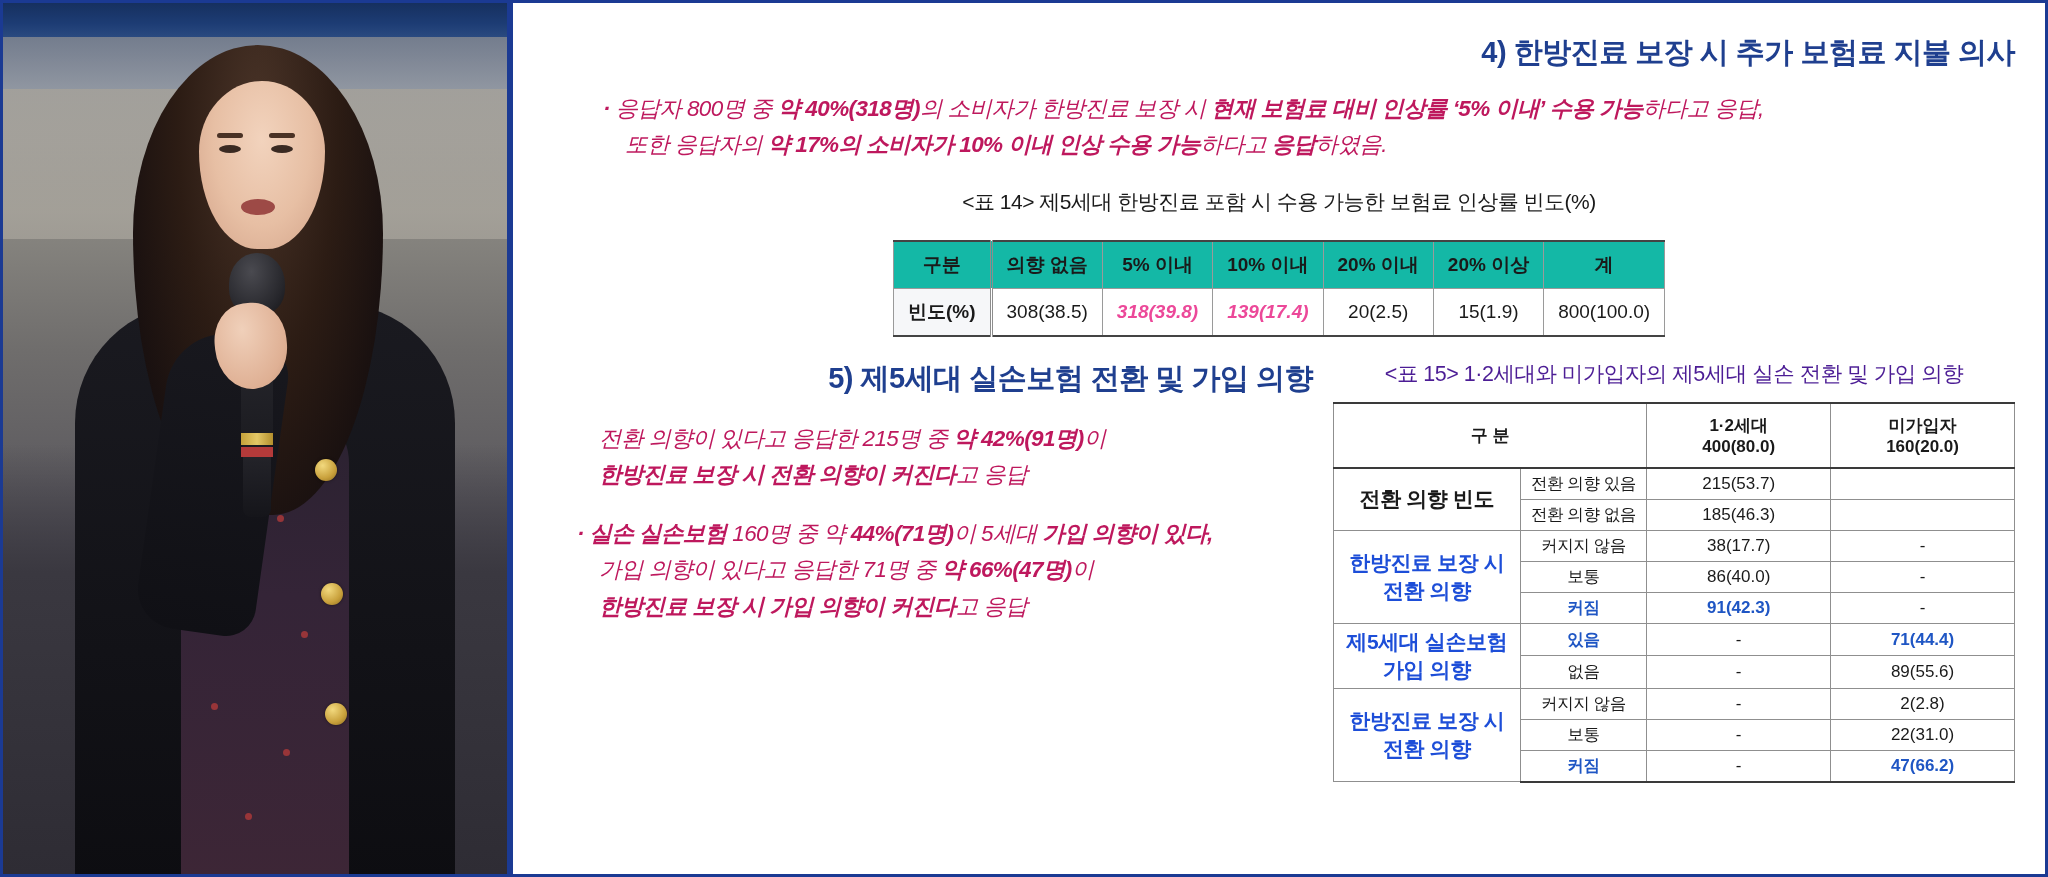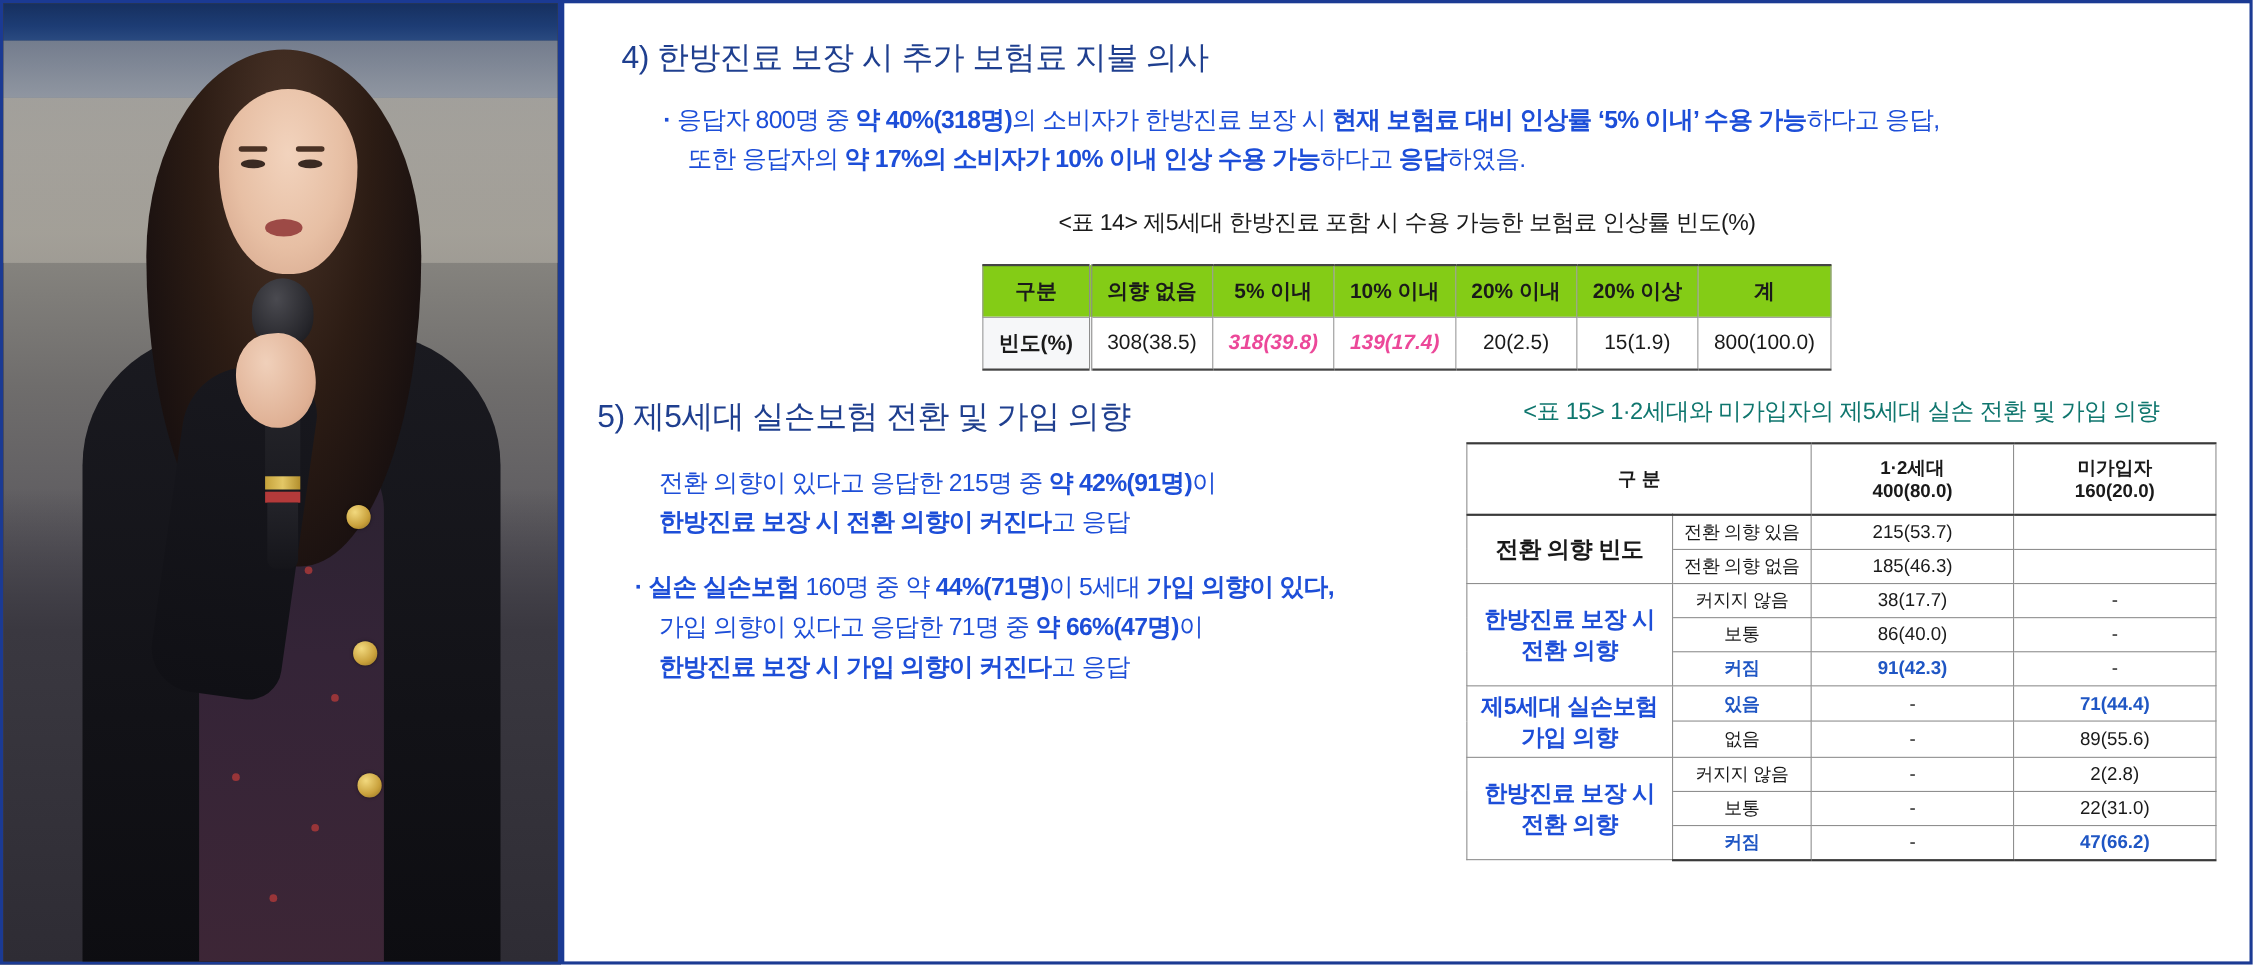--- a/index.html
+++ b/index.html
@@ -187,31 +187,33 @@
     position: relative;
     flex: 1 1 auto;
     height: 877px;
     border: 3px solid #1b3a93;
     box-sizing: border-box;
     background: #ffffff;
     padding: 18px 30px 10px 30px;
   }
   .sec-title {
     color: #1f3f8f;
-    font-weight: normal;
+    font-weight: bold;
     font-size: 29px;
     letter-spacing: -0.5px;
     margin: 12px 0 0 22px;
+    text-align: right;
   }
   .sec-title.s2 {
     margin-top: 18px;
   }
   .bullets {
     margin: 18px 0 0 60px;
-    color: #1d4ed8;
+    color: #be185d;
+    font-style: italic;
   }
   .bullet-line {
     font-size: 22.5px;
     line-height: 1.62;
     letter-spacing: -0.6px;
     white-space: nowrap;
   }
   .bullet-line .dot {
     font-weight: bold;
   }
@@ -236,21 +238,21 @@
     font-size: 19px;
     color: #1a1a1a;
   }
   table.t14 th, table.t14 td {
     border: 1px solid #9a9a9a;
     padding: 10px 14px;
     text-align: center;
     white-space: nowrap;
   }
   table.t14 thead th {
-    background: #84cc16;
+    background: #14b8a6;
     font-weight: bold;
     border-top: 2px solid #444;
     border-bottom: 1px solid #9a9a9a;
   }
   table.t14 tbody td:first-child {
     background: #f6f7f9;
     font-weight: bold;
   }
   table.t14 tbody tr td {
     border-bottom: 2px solid #444;
@@ -269,21 +271,21 @@
     display: flex;
     gap: 20px;
     margin-top: 4px;
   }
   .lower-left { flex: 0 0 770px; }
   .lower-right { flex: 1 1 auto; }
 
   .t15-cap {
     font-size: 21.5px;
     letter-spacing: -0.5px;
-    color: #0f766e;
+    color: #4c1d95;
     text-align: center;
     margin: 18px 0 14px 0;
   }
   table.t15 {
     border-collapse: collapse;
     width: 100%;
     font-size: 17px;
     color: #1a1a1a;
   }
   table.t15 th, table.t15 td {

